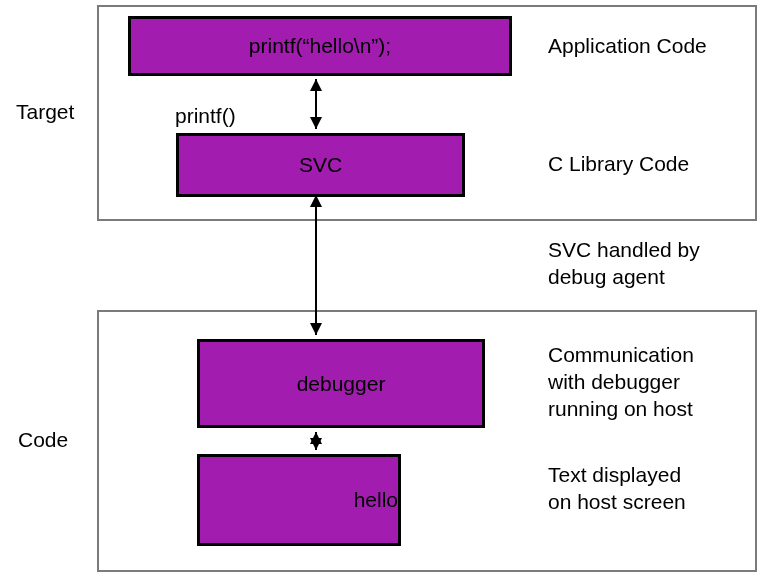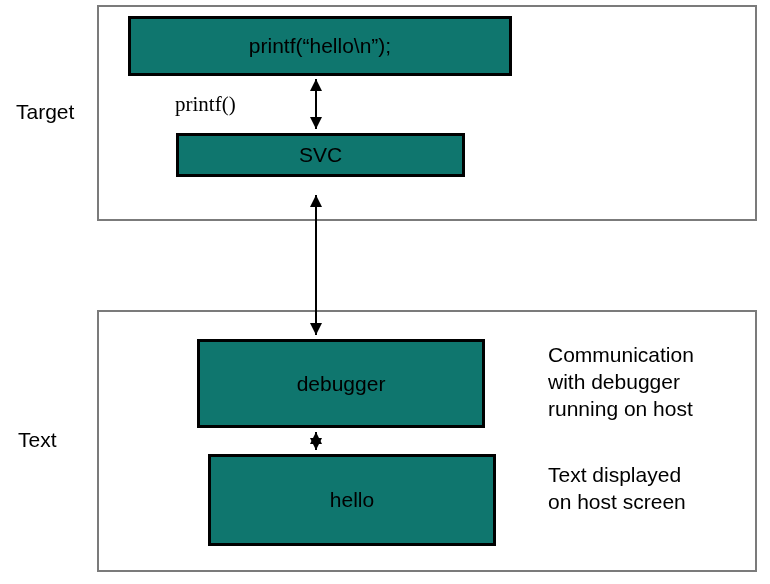--- a/index.html
+++ b/index.html
@@ -21,42 +21,42 @@
     border: 2px solid #7b7b7b;
     background: #ffffff;
     box-sizing: border-box;
   }
   #target-section { left: 97px; top: 5px;   width: 660px; height: 216px; }
   #host-section   { left: 97px; top: 310px; width: 660px; height: 262px; }
 
   .node-box {
     position: absolute;
     border: 3px solid #000000;
-    background: #0f766e;
+    background: #a21caf;
     box-sizing: border-box;
     display: flex;
     align-items: center;
     justify-content: center;
     font-size: 21px;
     z-index: 2;
   }
   #application-box { left: 128px; top: 16px;  width: 384px; height: 60px; }
-  #svc-box         { left: 176px; top: 133px; width: 289px; height: 44px; }
+  #svc-box         { left: 176px; top: 133px; width: 289px; height: 64px; }
   #debugger-box    { left: 197px; top: 339px; width: 288px; height: 89px; }
-  #hello-box       { left: 208px; top: 454px; width: 288px; height: 92px; }
+  #hello-box       { left: 197px; top: 454px; width: 204px; height: 92px; justify-content: flex-end; }
 
   .side-label {
     position: absolute;
     font-size: 21px;
     line-height: 25px;
     white-space: pre-line;
   }
   #target-label { left: 16px; top: 99px; text-align: center; }
   #host-label   { left: 18px; top: 427px; }
-  #printf-label { left: 175px; top: 92px; font-family: Liberation Serif, serif; }
+  #printf-label { left: 175px; top: 103px; }
 
   .annotation {
     position: absolute;
     left: 548px;
     font-size: 21px;
     line-height: 27px;
     white-space: pre-line;
   }
   #annotation-application { top: 32px; }
   #annotation-svc         { top: 150px; }
@@ -78,40 +78,44 @@
 </style>
 </head>
 <body>
 
 <div id="stage">
 
   <div id="target-section" class="section-box"></div>
   <div id="host-section" class="section-box"></div>
 
   <div id="target-label" class="side-label">Target</div>
-  <div id="host-label" class="side-label">Text</div>
+  <div id="host-label" class="side-label">Code</div>
 
   <div id="application-box" class="node-box">
     <span>printf(“hello\n”);</span>
   </div>
 
   <div id="printf-label" class="side-label">printf()</div>
 
   <div id="svc-box" class="node-box">
     <span>SVC</span>
   </div>
 
   <div id="debugger-box" class="node-box">
     <span>debugger</span>
   </div>
 
   <div id="hello-box" class="node-box">
     <span>hello</span>
   </div>
 
+  <div id="annotation-application" class="annotation">Application Code</div>
+  <div id="annotation-svc" class="annotation">C Library Code</div>
+  <div id="annotation-between" class="annotation">SVC handled by
+debug agent</div>
   <div id="annotation-hello" class="annotation">Text displayed
 on host screen</div>
   <div id="annotation-debugger" class="annotation">Communication
 with debugger
 running on host</div>
 
   <svg id="arrows-layer" viewBox="0 0 770 584" xmlns="http://www.w3.org/2000/svg">
     <defs>
       <marker id="ah" viewBox="0 0 10 10" refX="10" refY="5" markerWidth="6" markerHeight="6" orient="auto-start-reverse" markerUnits="strokeWidth">
         <path d="M0,0 L10,5 L0,10 Z" fill="#000000"></path>

